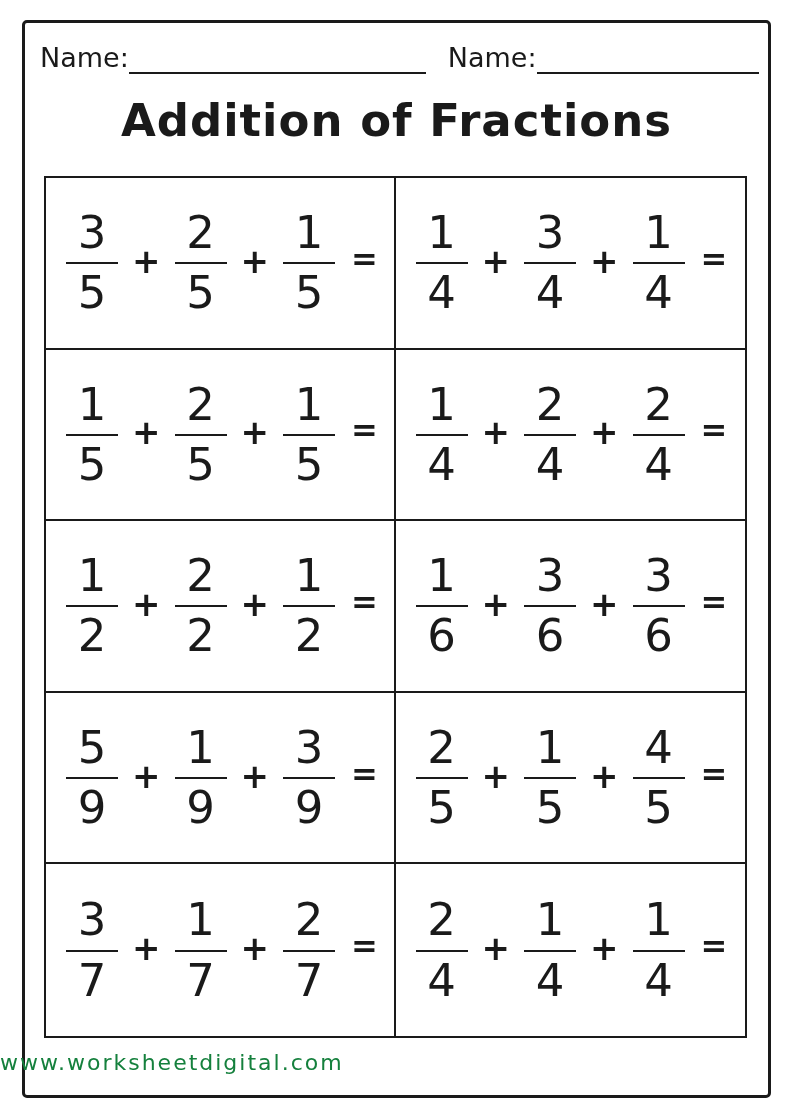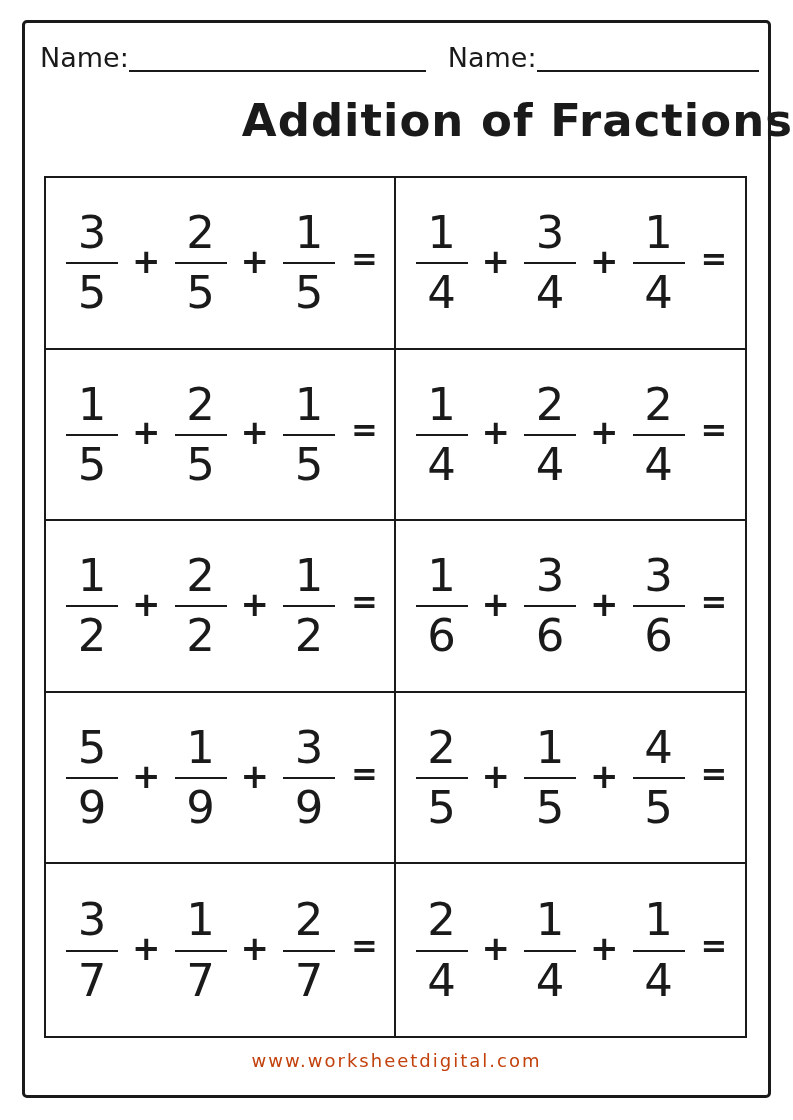--- a/index.html
+++ b/index.html
@@ -16,35 +16,35 @@
     left: 22px; top: 20px;
     width: 749px; height: 1078px;
     border: 3px solid #1a1a1a;
     border-radius: 5px;
     pointer-events: none;
   }
   .header-row {
     position: absolute;
     left: 40px; right: 34px; top: 42px;
     display: flex;
-    align-items: flex-start;
+    align-items: flex-end;
     font-size: 27px;
     font-weight: 500;
   }
   .header-label { white-space: nowrap; line-height: 1.2; }
   .write-line {
     border-bottom: 2px solid #1a1a1a;
     height: 30px;
   }
   .name-line { width: 297px; margin-right: 22px; }
   .date-line { flex: 1; }
   .title {
     position: absolute;
     left: 0; right: 0; top: 94px;
-    text-align: right;
+    text-align: center;
     font-size: 45px;
     font-weight: bold;
     letter-spacing: 1px;
   }
   .problems-grid {
     position: absolute;
     left: 44px; top: 176px;
     width: 703px; height: 862px;
     border: 2px solid #1a1a1a;
     display: grid;
@@ -90,24 +90,23 @@
   }
   .equals-sign {
     font-size: 32px;
     font-weight: bold;
     margin-left: 13px;
     transform: translateY(-4px);
   }
   .footer {
     position: absolute;
     left: 0; right: 0; top: 1050px;
-    text-align: center;
-    font-size: 18px;
+    font-size: 22px;
     letter-spacing: 2px;
-    color: #c2410c;
+    color: #15803d;
     font-weight: normal;
   }
 </style>
 </head>
 <body>
 
 <div class="page-border"></div>
 
 <div class="header-row">
   <span class="header-label">Name:</span>

